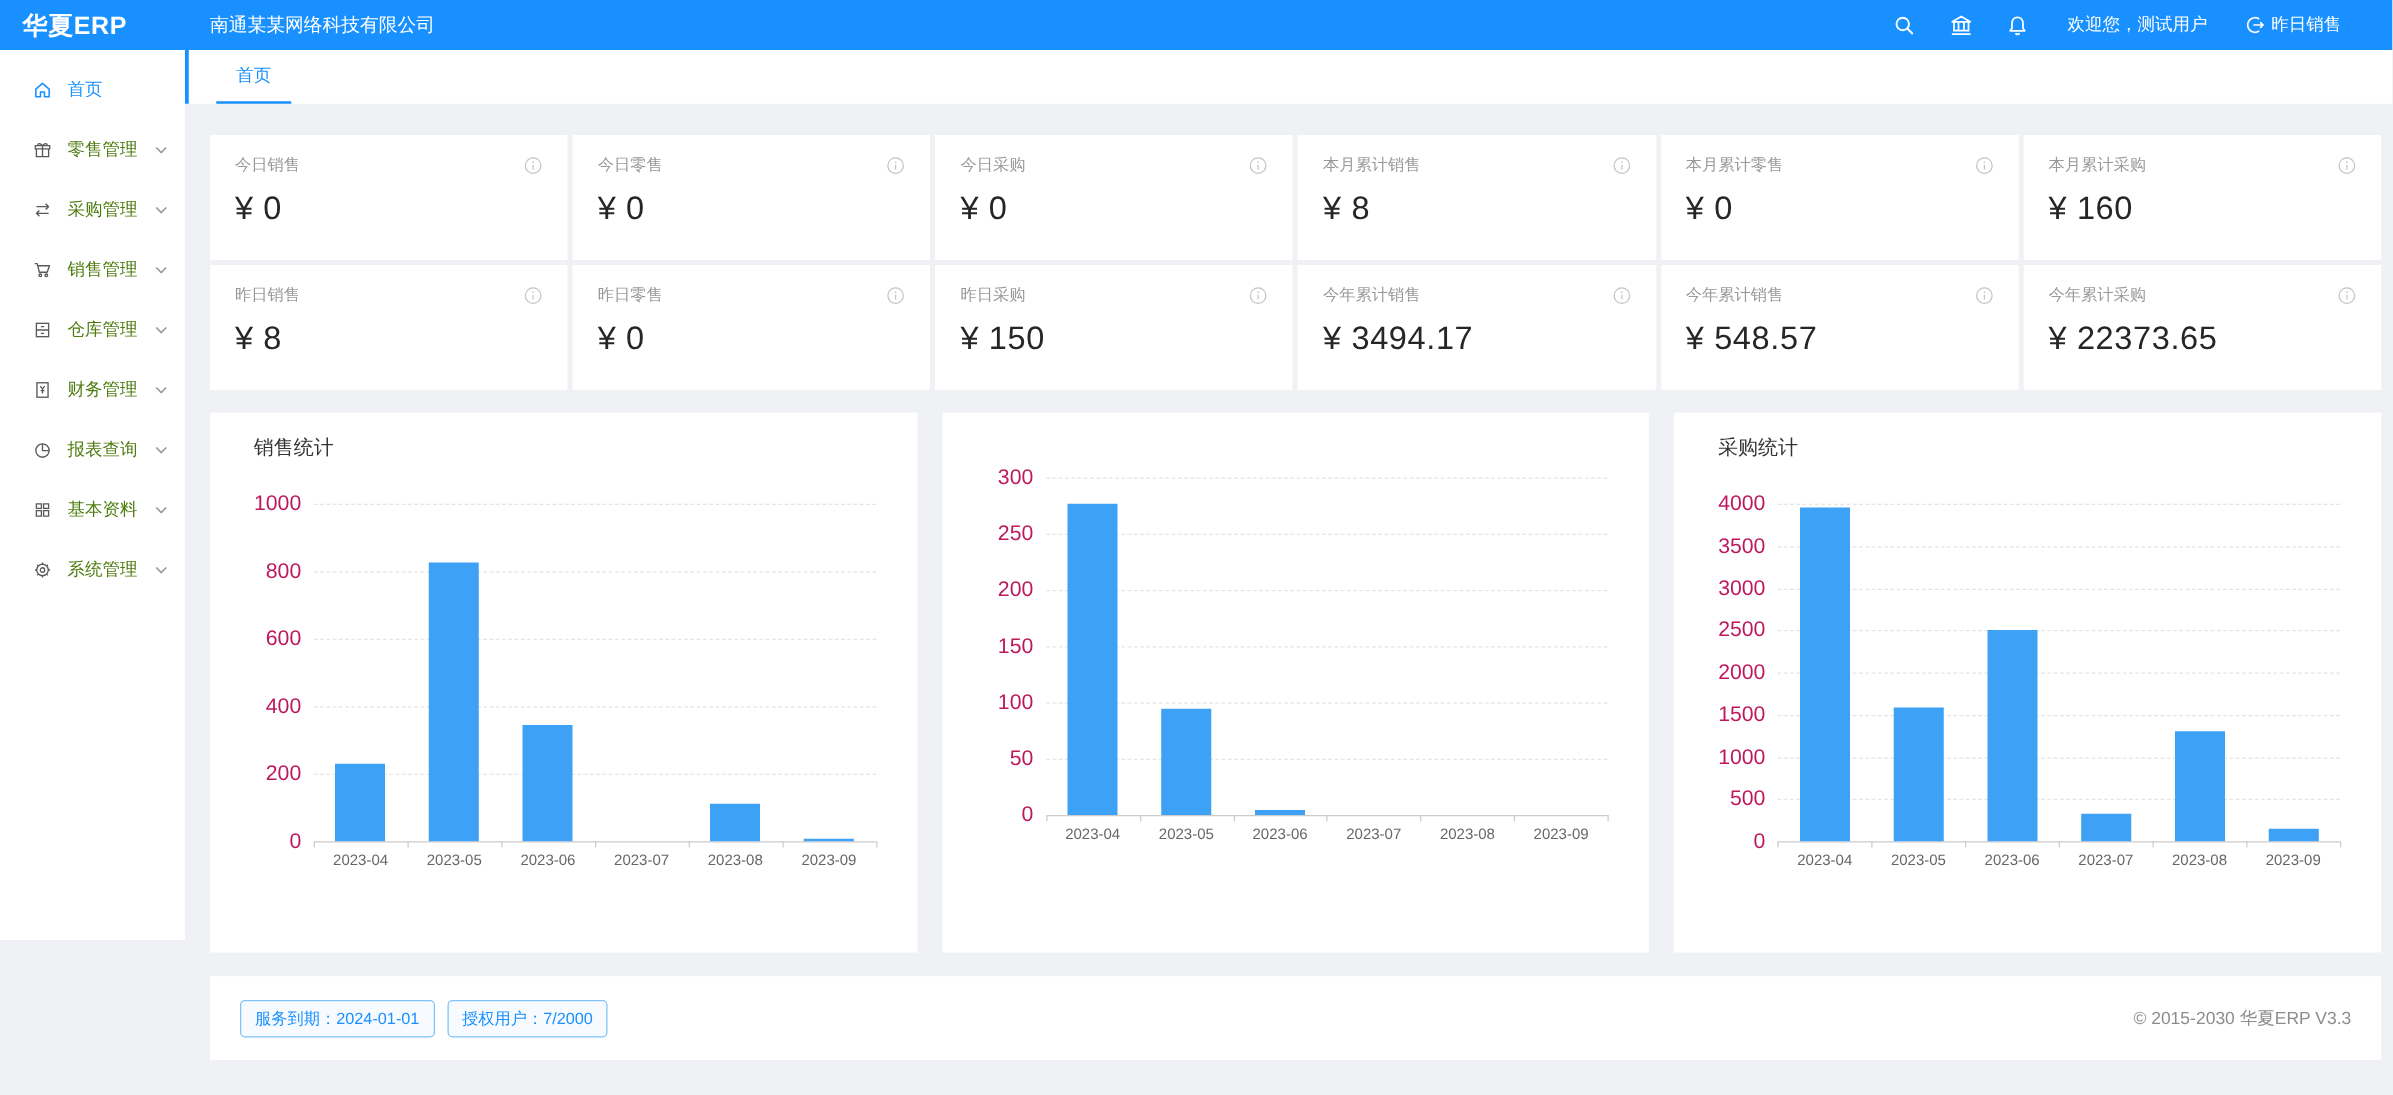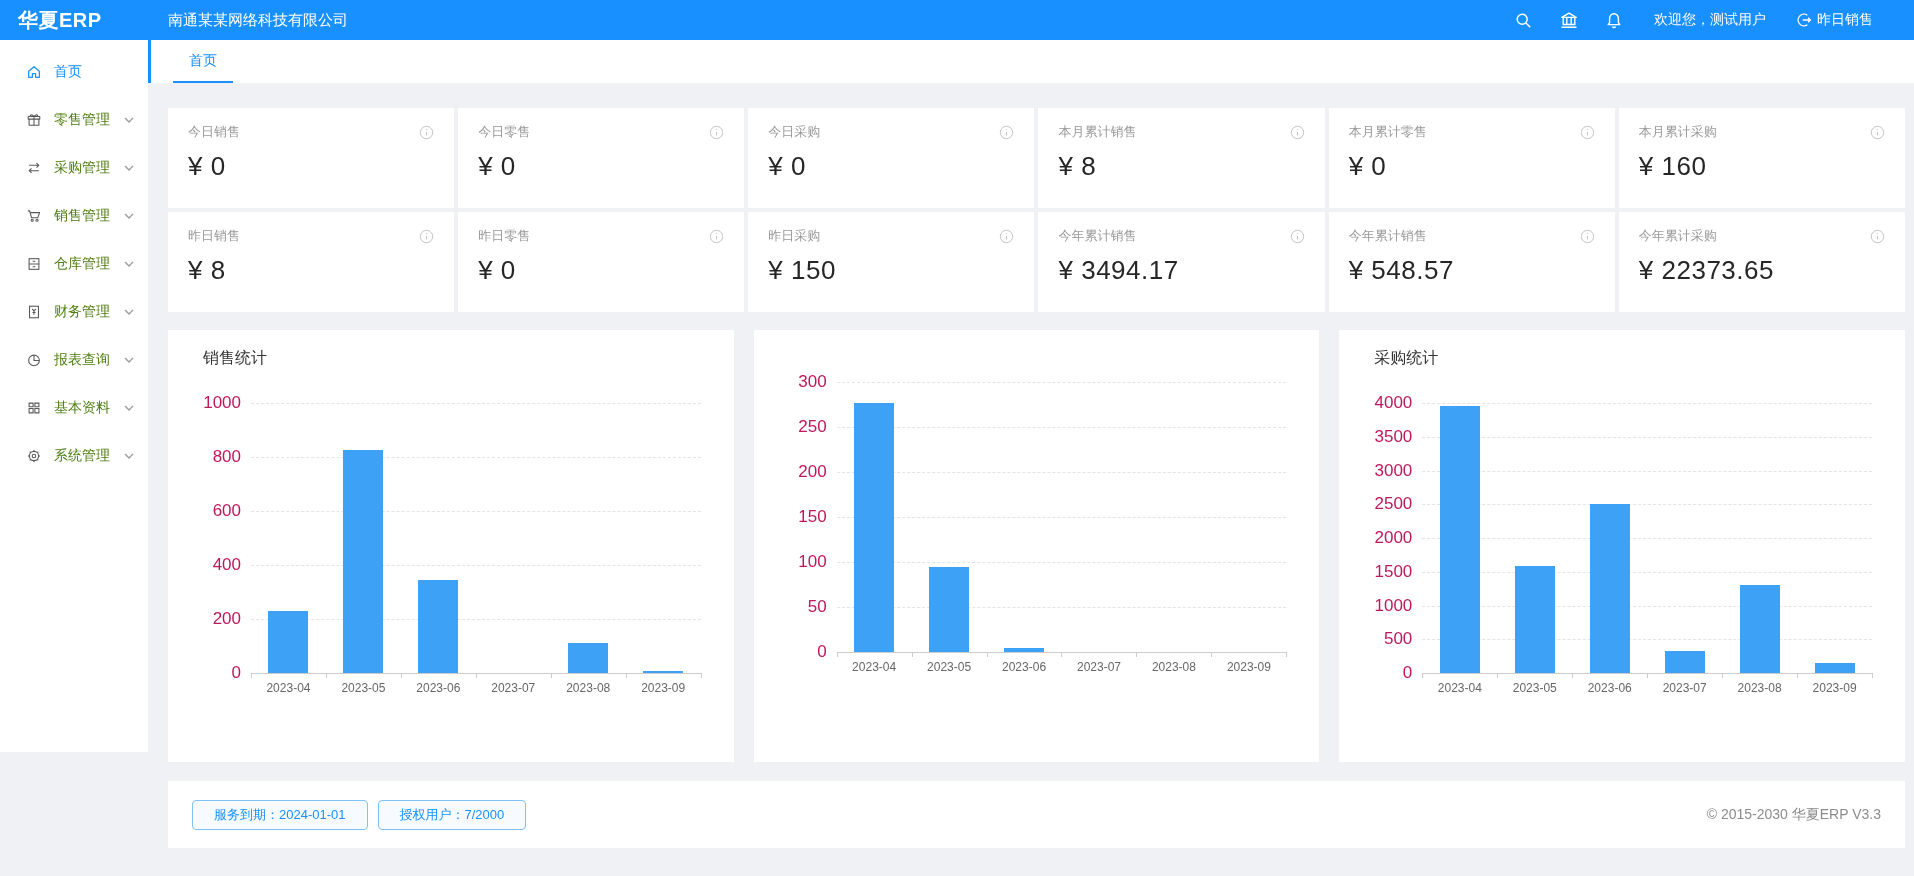--- a/index.html
+++ b/index.html
@@ -47,21 +47,21 @@
   .gridline{position:absolute;left:0;right:0;border-top:1px dashed #e4e4e4}
   .gridline.zero{border-top:1px solid #ccc}
   .ytick{position:absolute;right:calc(100% + 10px);transform:translateY(-50%);font-size:17px;color:#be185d;white-space:nowrap}
   .bar{position:absolute;bottom:0;width:40px;transform:translateX(-50%)}
   .xtick{position:absolute;top:100%;height:5px;width:0;border-left:1px solid #ccc}
   .xlabels{display:flex;margin:8px 8px 0 48px}
   .xlabel{flex:1;text-align:center;font-size:12px;color:#666;white-space:nowrap}
 
   
   .footer{background:#fff;height:67px;margin-top:19px;display:flex;align-items:center;padding:0 24px}
-  .badge{border:1px solid #7ec2f7;background:#f7fbff;color:#1890ff;font-size:13px;padding:5px 21px;border-radius:4px;margin-right:10px;white-space:nowrap}
+  .badge{border:1px solid #7ec2f7;background:#f7fbff;color:#1890ff;font-size:13px;padding:5px 11px;border-radius:4px;margin-right:10px;white-space:nowrap}
   .copyright{margin-left:auto;font-size:14px;color:#8c8c8c;white-space:nowrap}
 </style>
 </head>
 <body>
 
 <header class="topbar">
   <div class="logo">华夏ERP</div>
   <div class="company">南通某某网络科技有限公司</div>
   <div class="top-right">
     <span class="top-icon">

